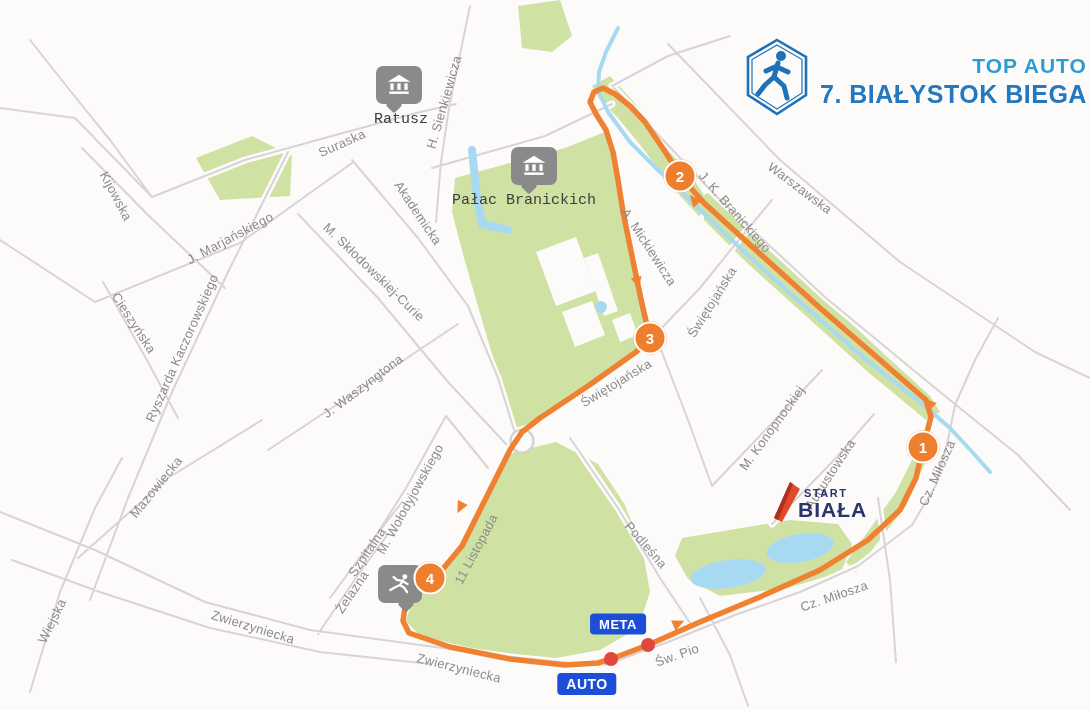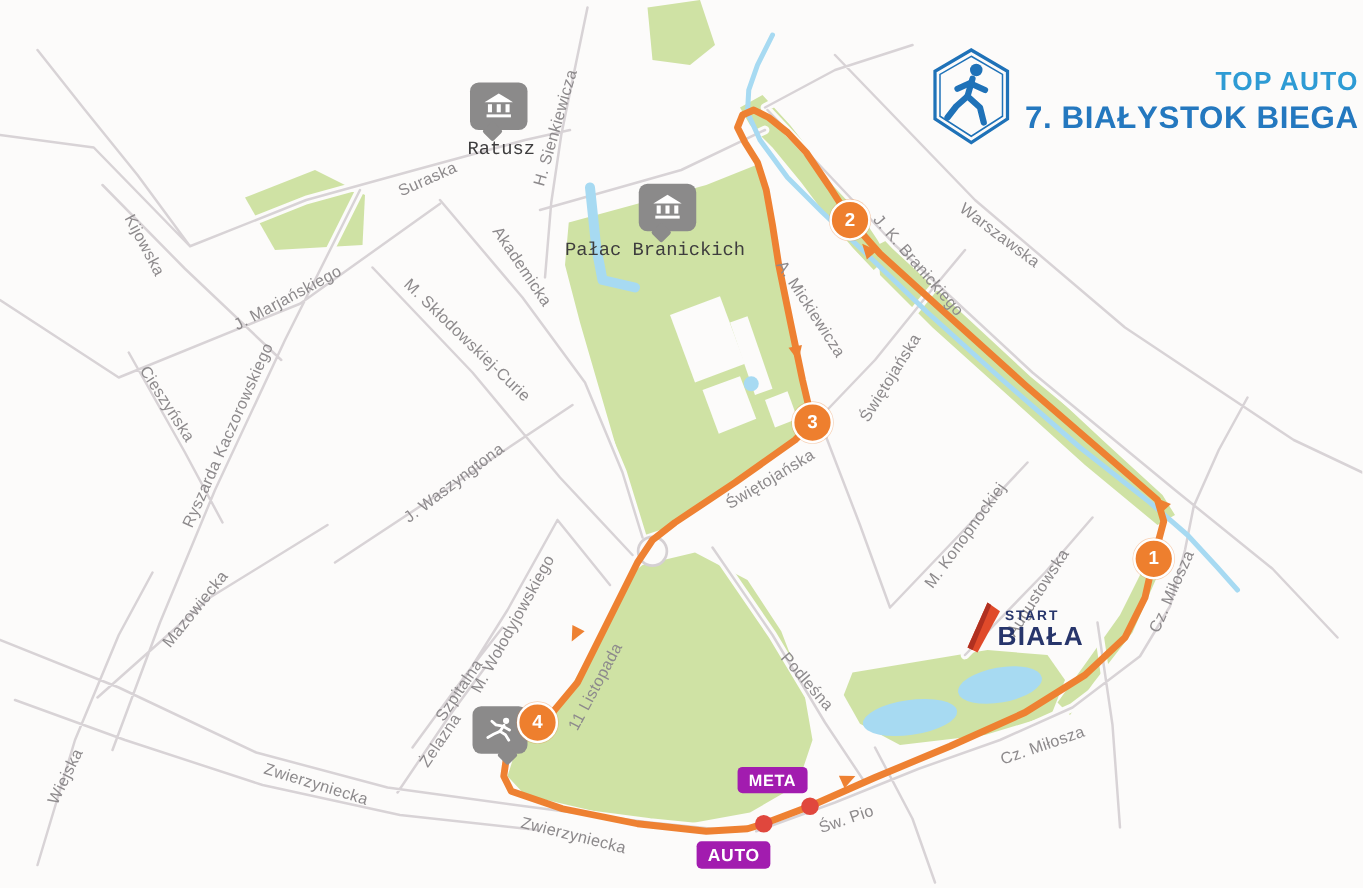--- a/index.html
+++ b/index.html
@@ -16,21 +16,21 @@
     transform:rotate(45deg);border-radius:2px;}
   .lm-tail.right{left:auto;right:10px;}
   .lm-label{position:absolute;color:#3e3d3e;font-size:15px;white-space:nowrap;transform:translate(-50%,0);font-family:Liberation Mono, monospace;}
   .lm-lines{position:absolute;color:#4a4a4a;font-size:15px;line-height:21px;white-space:nowrap;}
 
   .checkpoint{position:absolute;width:29px;height:29px;border-radius:50%;background:#ee7f2e;
     border:2.5px solid #fff;color:#fff;font-weight:bold;font-size:15px;display:flex;
     align-items:center;justify-content:center;transform:translate(-50%,-50%);
     box-shadow:0 0 0 .5px rgba(238,127,46,.35);}
 
-  .race-badge{position:absolute;transform:translate(-50%,-50%);background:#a21caf;color:#fff;
+  .race-badge{position:absolute;transform:translate(-50%,-50%);background:#1d4ed8;color:#fff;
     font-weight:bold;font-size:14px;letter-spacing:.5px;padding:3px 9px;border-radius:4px;text-align:right;}
 
   .brand{position:absolute;left:744px;top:38px;display:flex;text-align:right;}
   .brand-text{position:absolute;left:76px;top:16px;white-space:nowrap;}
   .brand-line1{color:#2e9bd4;font-size:21px;font-weight:bold;letter-spacing:1px;}
   .brand-line2{color:#2478bf;font-size:25px;font-weight:bold;letter-spacing:.5px;margin-top:2px;}
 
   .atrium{position:absolute;left:762px;top:474px;width:120px;height:54px;}
   .atrium-l1{position:absolute;left:42px;top:13px;color:#27356b;font-size:11px;font-weight:bold;letter-spacing:1.5px;}
   .atrium-l2{position:absolute;left:36px;top:24px;color:#27356b;font-size:21px;font-weight:bold;letter-spacing:1px;}

